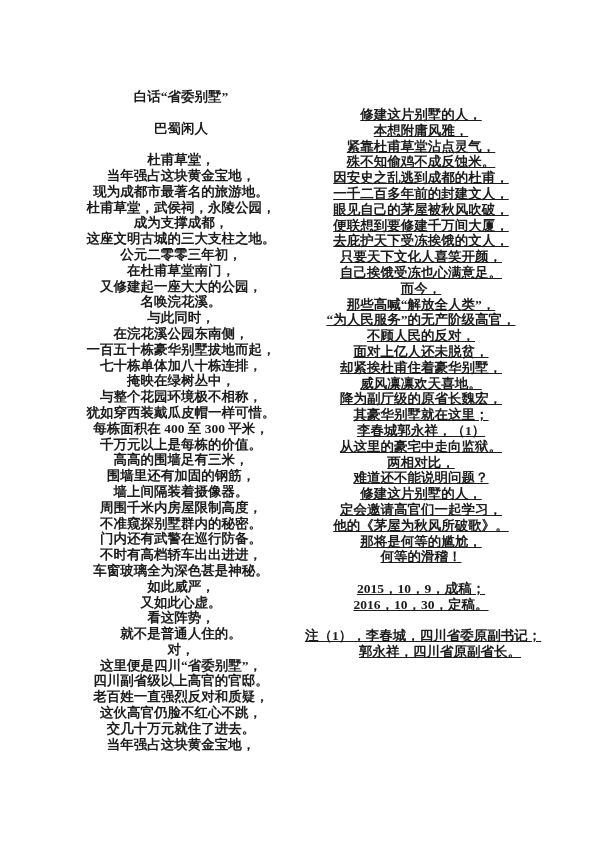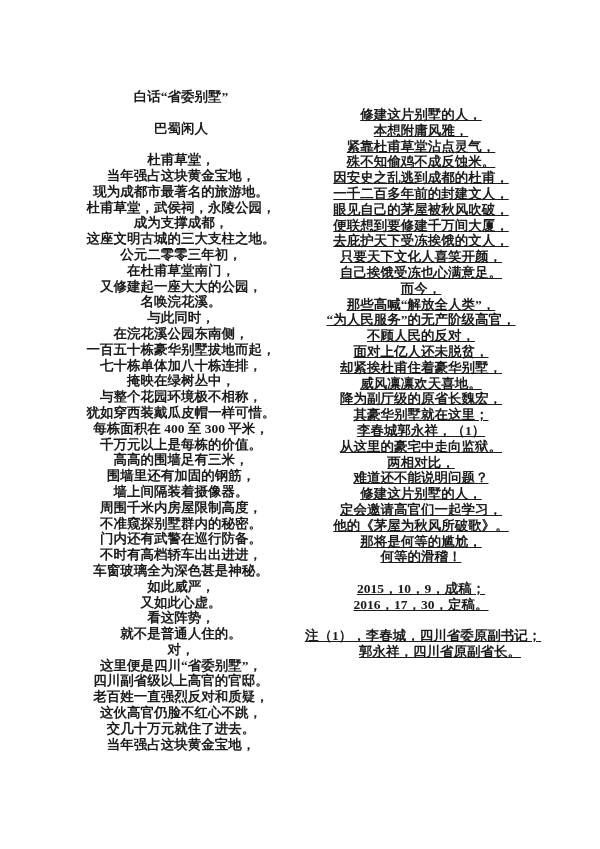--- a/index.html
+++ b/index.html
@@ -135,21 +135,21 @@
         <div class="line">难道还不能说明问题？</div>
         <div class="line">修建这片别墅的人，</div>
         <div class="line">定会邀请高官们一起学习，</div>
         <div class="line">他的《茅屋为秋风所破歌》。</div>
         <div class="line">那将是何等的尴尬，</div>
         <div class="line">何等的滑稽！</div>
       </div>
     <div class="spacer"></div>
     <div>
         <div class="line">2015，10，9，成稿；</div>
-        <div class="line">2016，17，30，定稿。</div>
+        <div class="line">2016，10，30，定稿。</div>
       </div>
     <div class="spacer"></div>
     <div class="notes">
         <div class="line">注（1），李春城，四川省委原副书记；</div>
         <div class="line">郭永祥，四川省原副省长。</div>
       </div>
   </div>
 
 </div>
 

